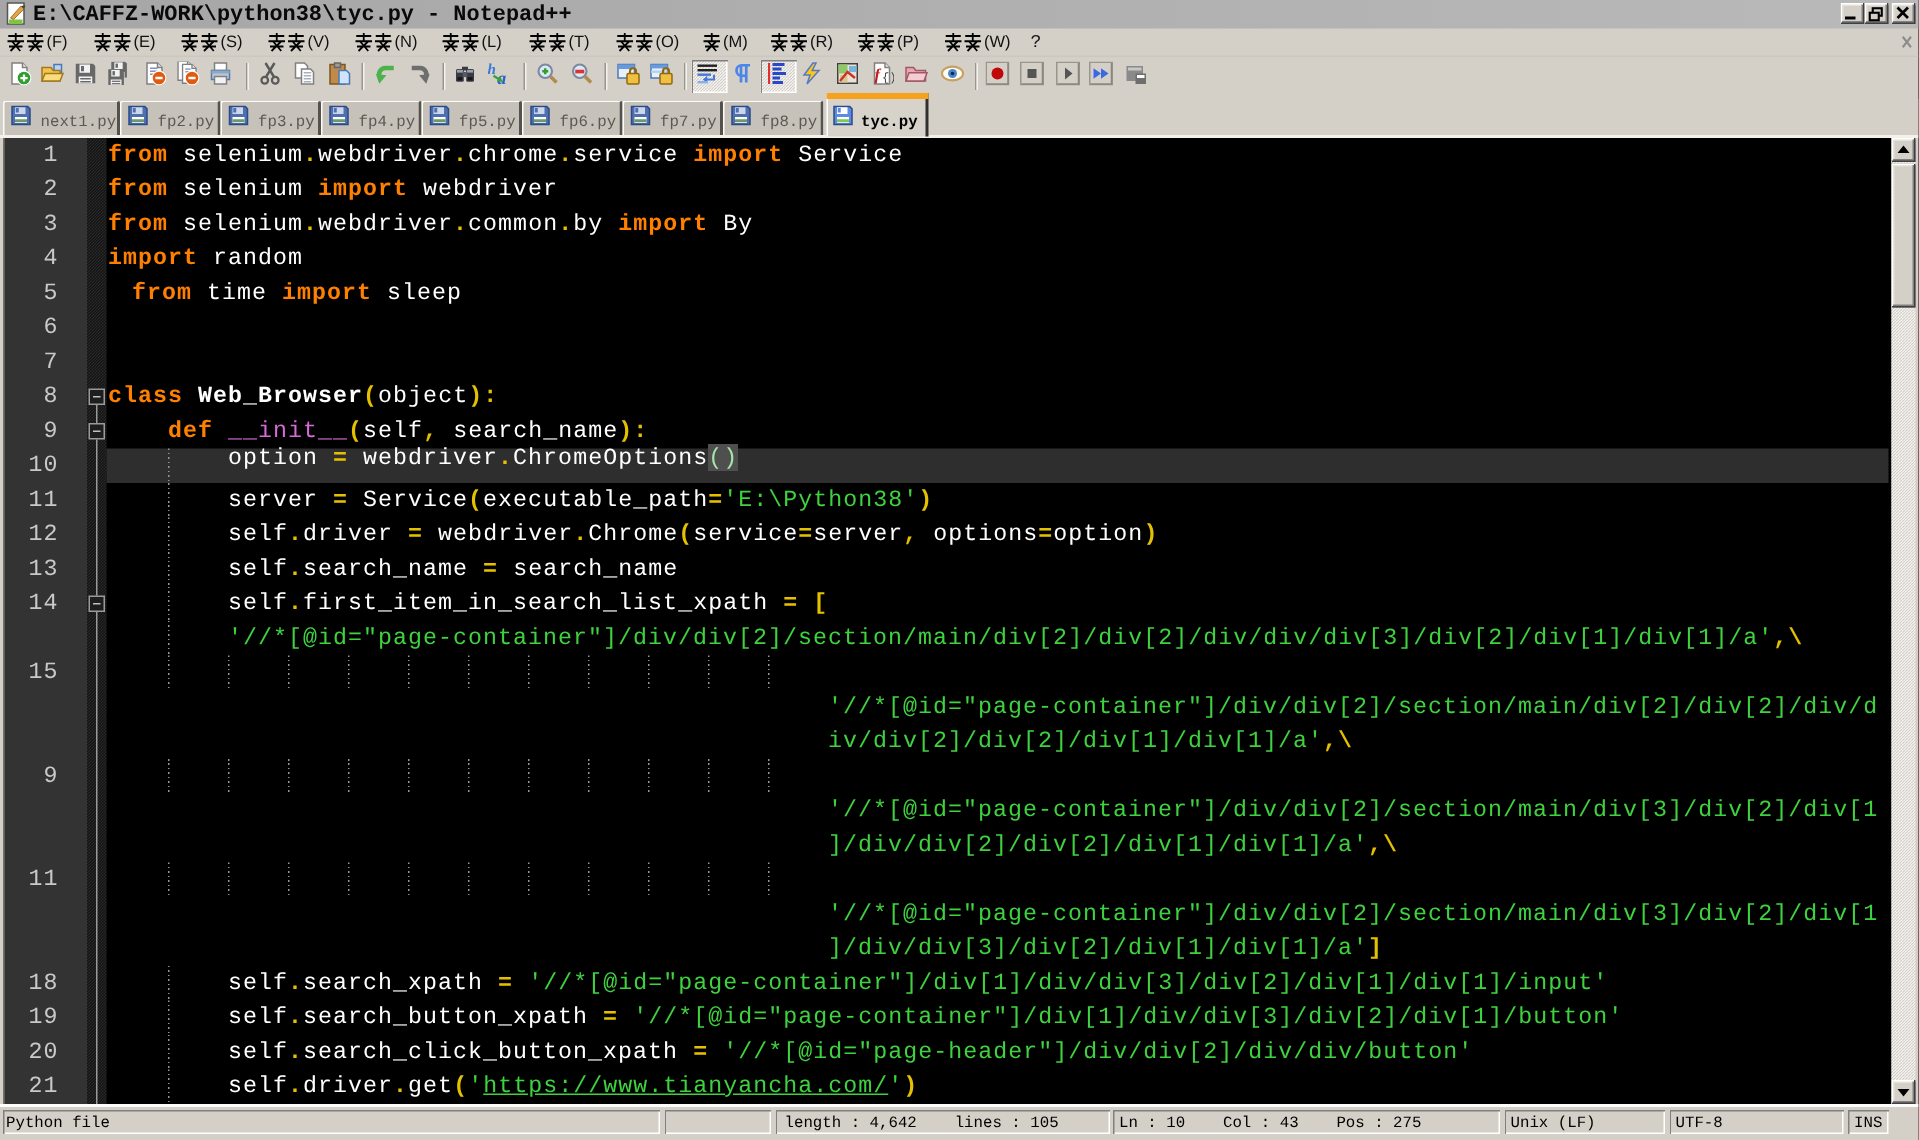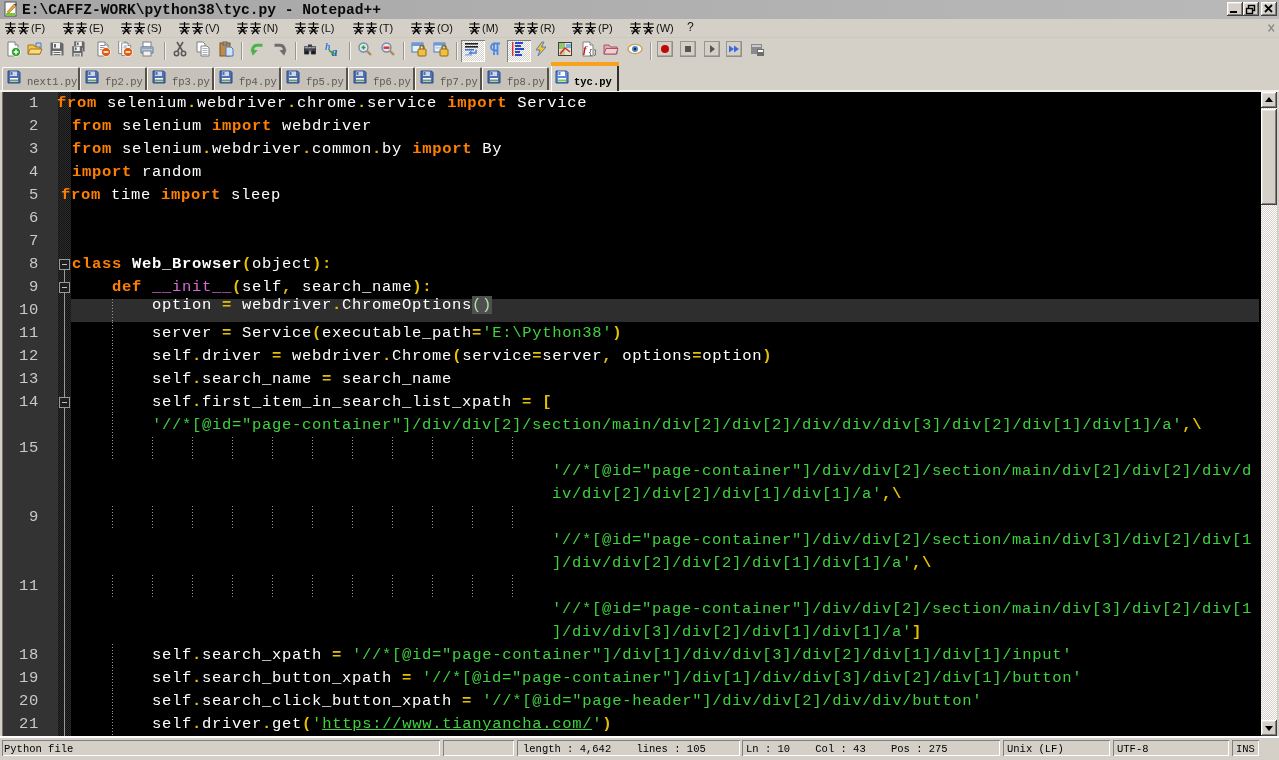--- a/index.html
+++ b/index.html
@@ -528,25 +528,25 @@
 <div class="g" style="left:152px;top:575px"></div>
 <div class="g" style="left:192px;top:575px"></div>
 <div class="g" style="left:232px;top:575px"></div>
 <div class="g" style="left:272px;top:575px"></div>
 <div class="g" style="left:312px;top:575px"></div>
 <div class="g" style="left:352px;top:575px"></div>
 <div class="g" style="left:392px;top:575px"></div>
 <div class="g" style="left:432px;top:575px"></div>
 <div class="g" style="left:472px;top:575px"></div>
 <div class="g" style="left:512px;top:575px"></div>
-<div class="row" style="left:57px;top:92px"><i class="k">from</i> selenium<i class="o">.</i>webdriver<i class="o">.</i>chrome<i class="o">.</i>service <i class="k">import</i> Service</div>
+<div class="row" style="left:72px;top:92px"><i class="k">from</i> selenium<i class="o">.</i>webdriver<i class="o">.</i>chrome<i class="o">.</i>service <i class="k">import</i> Service</div>
 <div class="row" style="left:72px;top:115px"><i class="k">from</i> selenium <i class="k">import</i> webdriver</div>
 <div class="row" style="left:72px;top:138px"><i class="k">from</i> selenium<i class="o">.</i>webdriver<i class="o">.</i>common<i class="o">.</i>by <i class="k">import</i> By</div>
 <div class="row" style="left:72px;top:161px"><i class="k">import</i> random</div>
-<div class="row" style="left:61px;top:184px"><i class="k">from</i> time <i class="k">import</i> sleep</div>
+<div class="row" style="left:88px;top:184px"><i class="k">from</i> time <i class="k">import</i> sleep</div>
 <div class="row" style="left:72px;top:253px"><i class="k">class</i> <i class="bw">Web_Browser</i><i class="o">(</i>object<i class="o">):</i></div>
 <div class="row" style="left:72px;top:276px">    <i class="k">def</i> <i class="m">__init__</i><i class="o">(</i>self<i class="o">,</i> search_name<i class="o">):</i></div>
 <div class="row" style="left:72px;top:294px">        option <i class="o">=</i> webdriver<i class="o">.</i>ChromeOptions<i class="bm">()</i></div>
 <div class="row" style="left:72px;top:322px">        server <i class="o">=</i> Service<i class="o">(</i>executable_path<i class="o">=</i><i class="s">'E:\Python38'</i><i class="o">)</i></div>
 <div class="row" style="left:72px;top:345px">        self<i class="o">.</i>driver <i class="o">=</i> webdriver<i class="o">.</i>Chrome<i class="o">(</i>service<i class="o">=</i>server<i class="o">,</i> options<i class="o">=</i>option<i class="o">)</i></div>
 <div class="row" style="left:72px;top:368px">        self<i class="o">.</i>search_name <i class="o">=</i> search_name</div>
 <div class="row" style="left:72px;top:391px">        self<i class="o">.</i>first_item_in_search_list_xpath <i class="o">=</i> <i class="o">[</i></div>
 <div class="row" style="left:152px;top:414px"><i class="s">'//*[@id="page-container"]/div/div[2]/section/main/div[2]/div[2]/div/div/div[3]/div[2]/div[1]/div[1]/a'</i><i class="o">,</i><i class="o">\</i></div>
 <div class="row" style="left:552px;top:460px"><i class="s">'//*[@id="page-container"]/div/div[2]/section/main/div[2]/div[2]/div/d</i></div>
 <div class="row" style="left:552px;top:483px"><i class="s">iv/div[2]/div[2]/div[1]/div[1]/a'</i><i class="o">,</i><i class="o">\</i></div>

